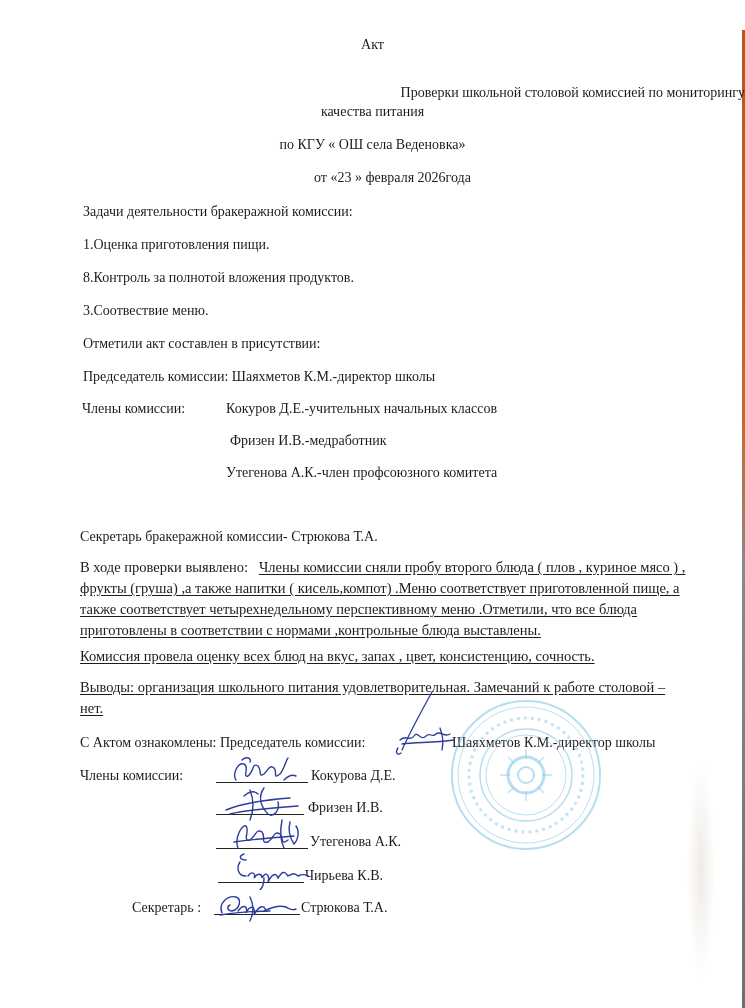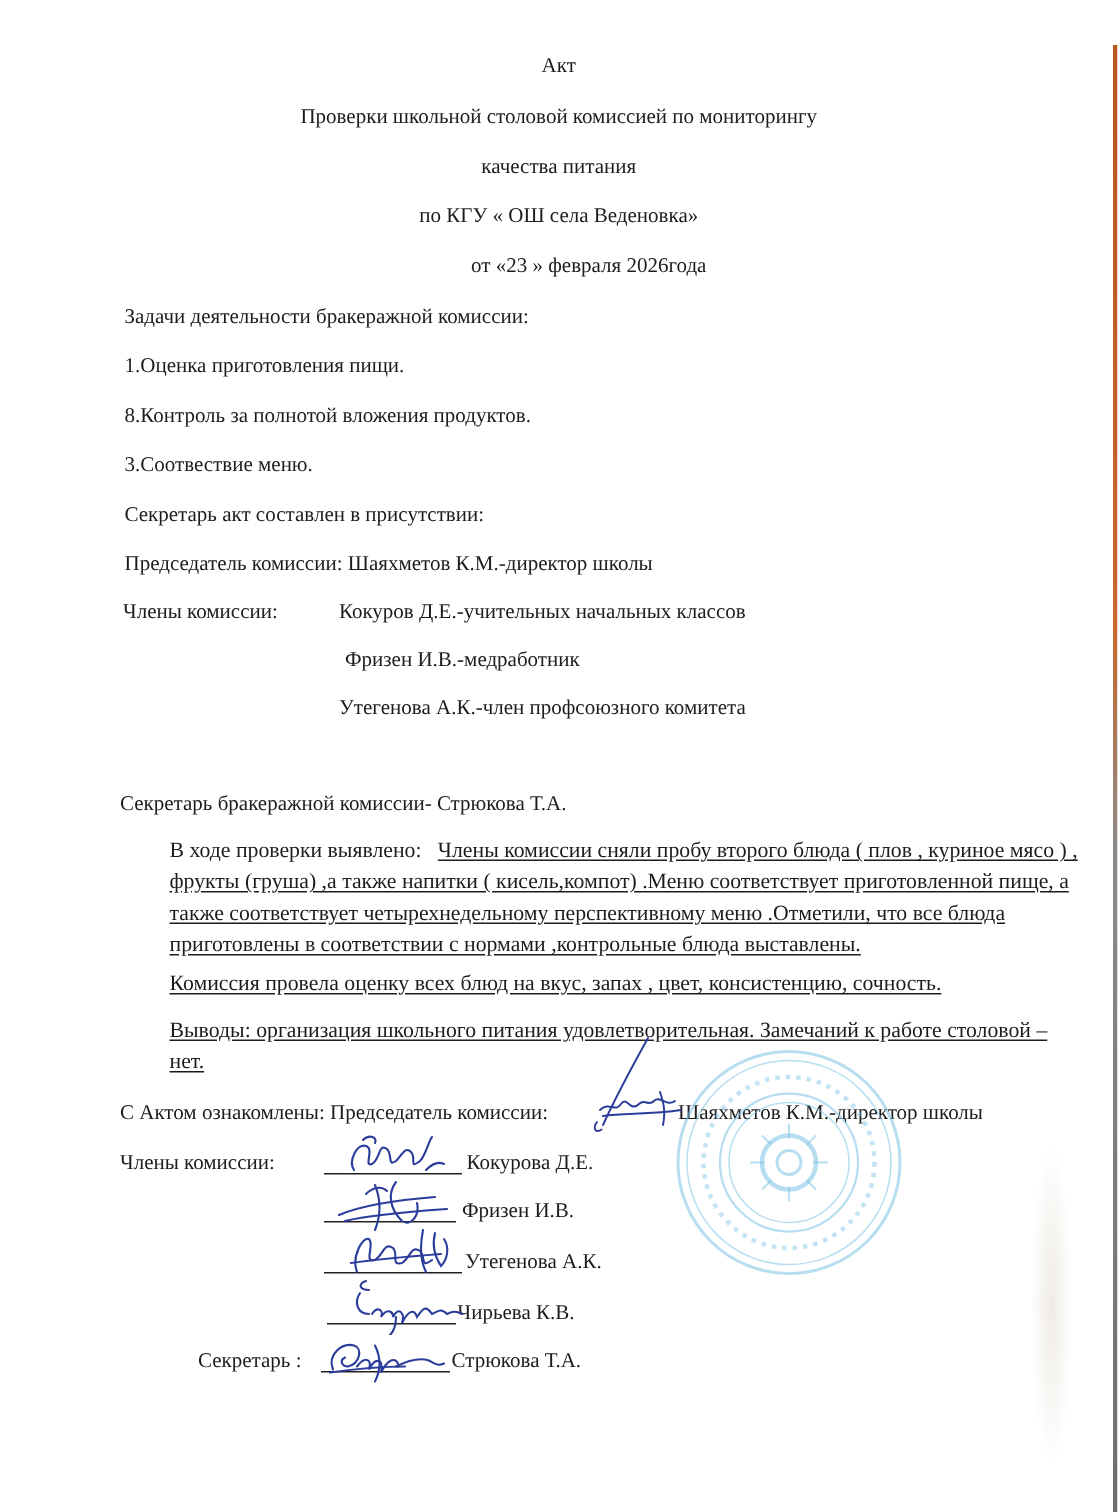--- a/index.html
+++ b/index.html
@@ -44,21 +44,20 @@
       text-align: center;
     }
     .u { text-decoration: underline; text-underline-offset: 2px; }
     .para {
       position: absolute;
       left: 80px;
       width: 610px;
       font-size: 14.5px;
       line-height: 21px;
       white-space: normal;
-      margin-left: 33px;
     }
     .sigline {
       position: absolute;
       height: 1px;
       background: #222;
     }
     .signature {
       position: absolute;
       pointer-events: none;
     }
@@ -71,31 +70,31 @@
   </style>
 </head>
 <body>
 
 <div class="page">
 
   <div class="edge-right"></div>
   <div class="edge-shadow"></div>
 
   <div class="line center" style="top:36px;">Акт</div>
-  <div class="line center" style="top:70px;">Проверки школьной столовой комиссией по мониторингу</div>
+  <div class="line center" style="top:84px;text-align:right;">Проверки школьной столовой комиссией по мониторингу</div>
   <div class="line center" style="top:103px;">качества питания</div>
   <div class="line center" style="top:136px;">по КГУ « ОШ села Веденовка»</div>
   <div class="line center" style="top:169px;padding-left:20px;">от «23 »   февраля   2026года</div>
 
   <div class="line" style="left:83px; top:203px;">Задачи деятельности бракеражной комиссии:</div>
   <div class="line" style="left:83px; top:236px;">1.Оценка приготовления пищи.</div>
   <div class="line" style="left:83px; top:269px;">8.Контроль за полнотой вложения продуктов.</div>
   <div class="line" style="left:83px; top:302px;">3.Соотвествие меню.</div>
 
-  <div class="line" style="left:83px; top:335px;">Секретарь акт составлен в присутствии:</div>
+  <div class="line" style="left:83px; top:335px;">Отметили акт составлен в присутствии:</div>
   <div class="line" style="left:83px; top:368px;">
     <span>Председатель комиссии:</span>
     <span>Шаяхметов К.М.-директор школы</span>
   </div>
   <div class="line" style="left:82px; top:400px;">Члены комиссии:</div>
   <div class="line" style="left:226px; top:400px;">Кокуров Д.Е.-учительных начальных классов</div>
   <div class="line" style="left:230px; top:432px;">Фризен И.В.-медработник</div>
   <div class="line" style="left:226px; top:464px;">Утегенова А.К.-член  профсоюзного комитета</div>
   <div class="line" style="left:80px; top:528px;">Секретарь бракеражной комиссии- Стрюкова Т.А.</div>
 

